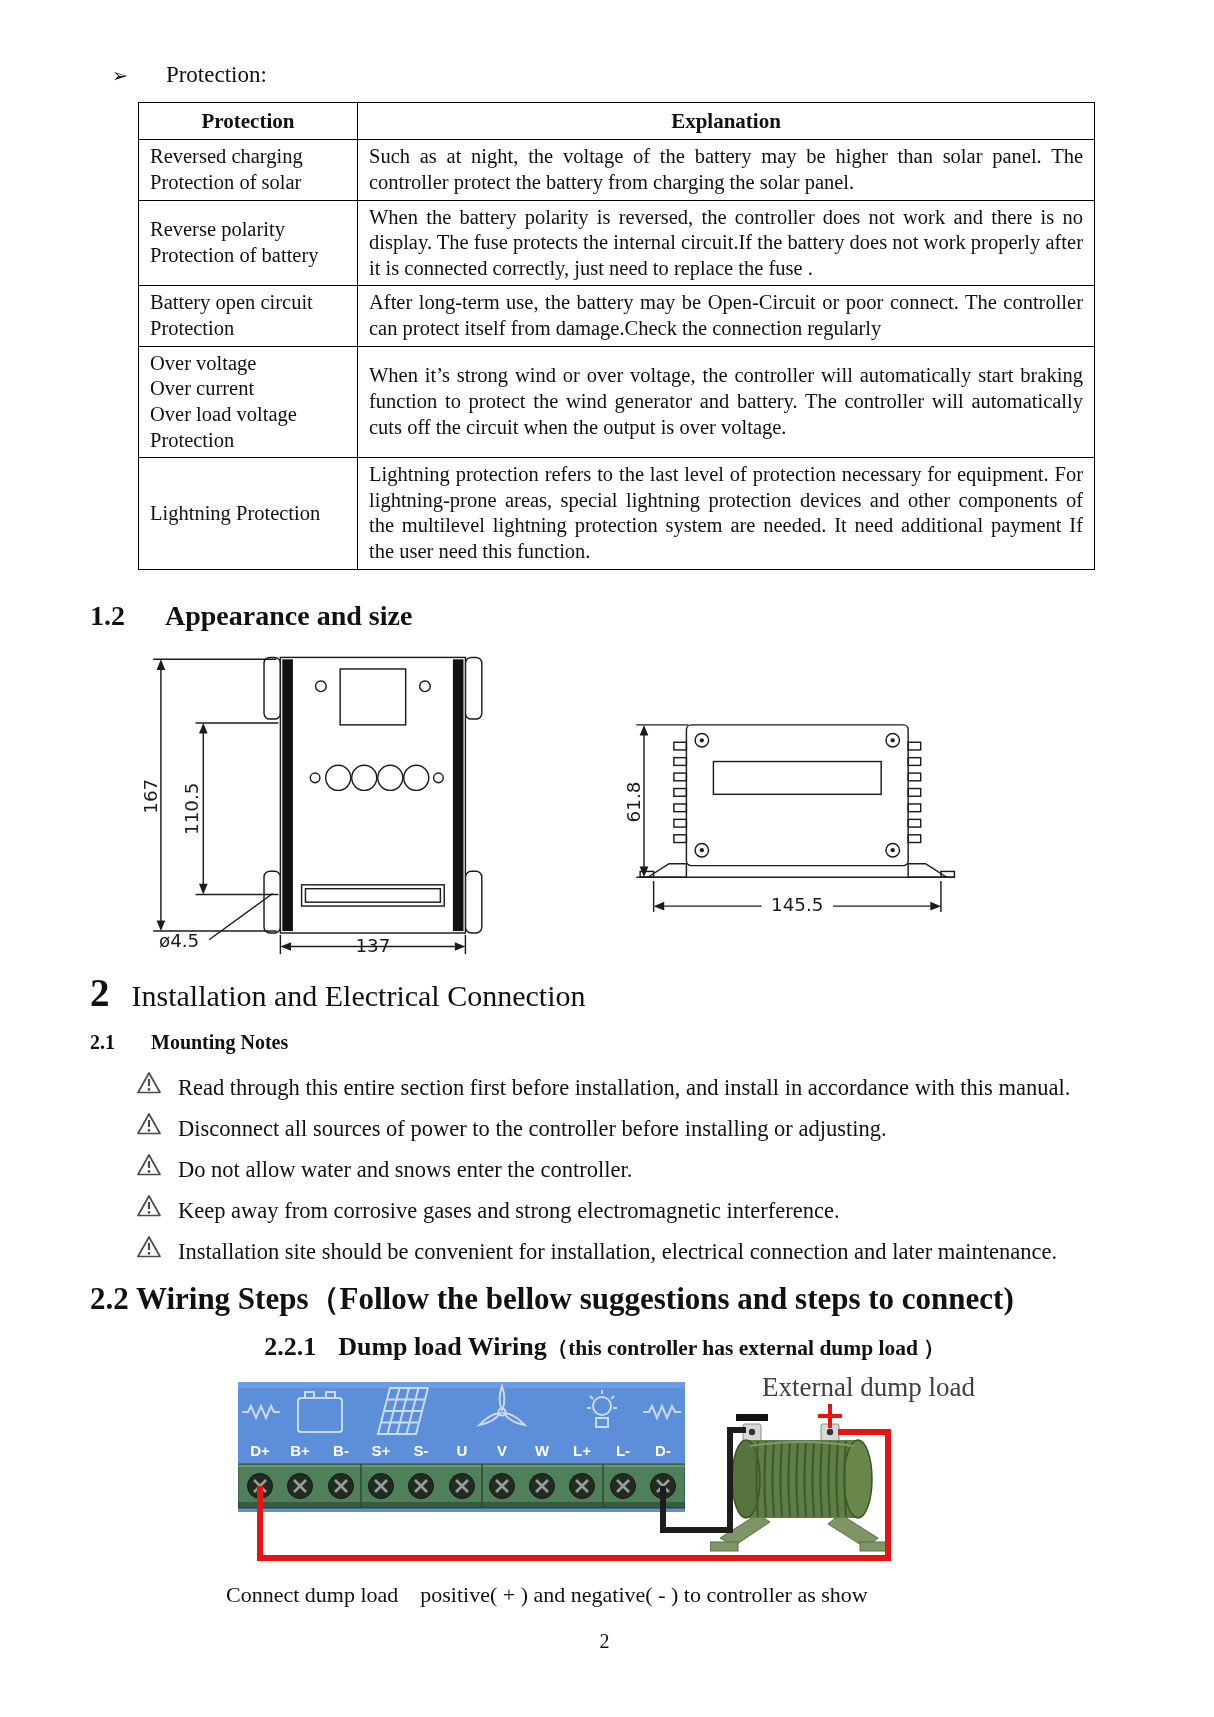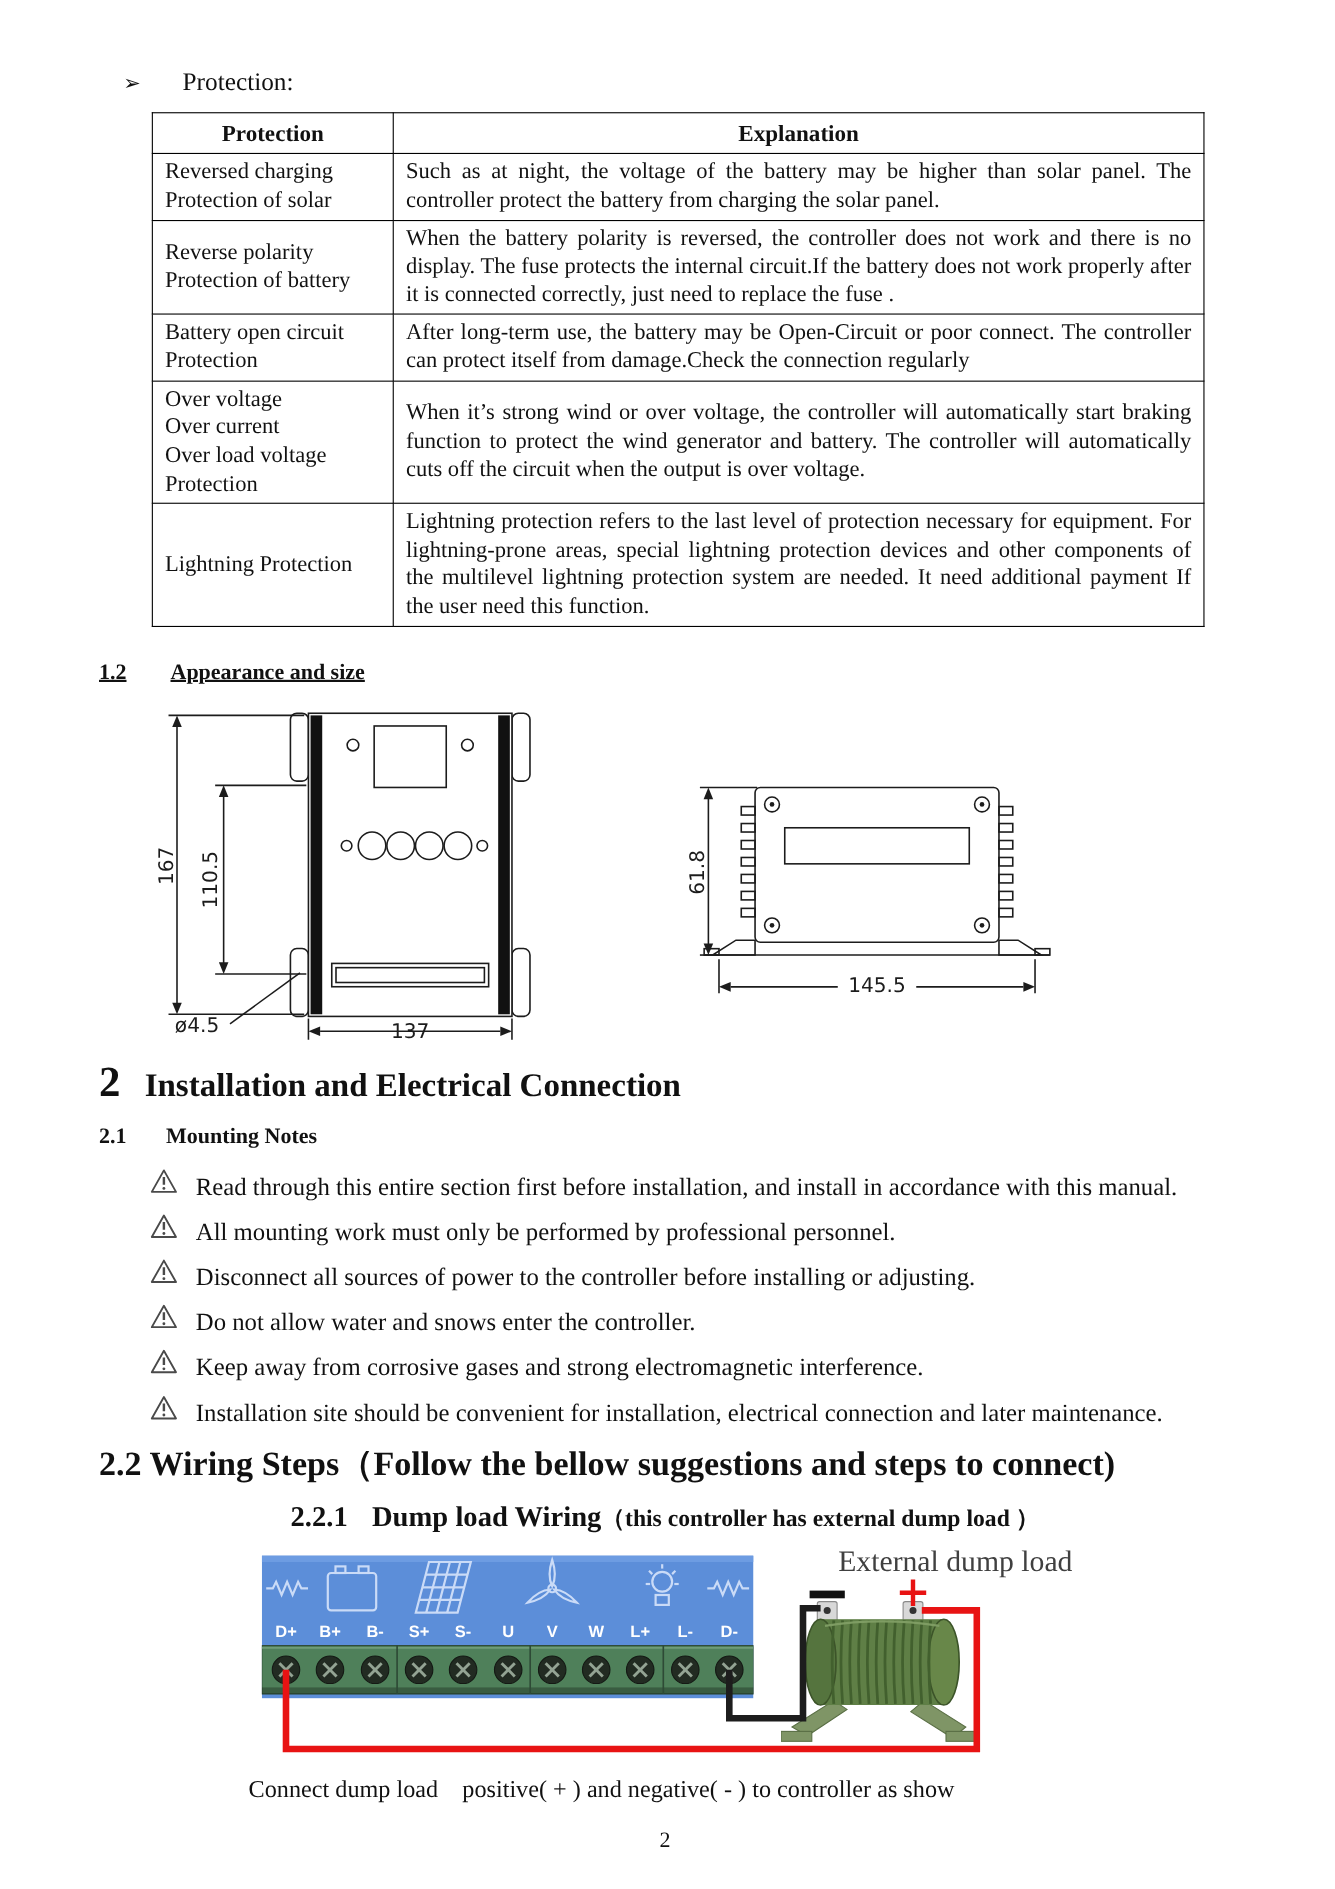--- a/index.html
+++ b/index.html
@@ -25,25 +25,25 @@
   }
   table.protection td,table.protection th{
     border:1.6px solid #000;
     padding:4px 11px;
     vertical-align:middle;
   }
   table.protection th{font-size:21px;text-align:center;padding:5px 10px;}
   td.p-col{width:196px;white-space:pre-line;}
   td.e-col{text-align:justify;}
   
-  .h12{margin:30px 0 0 0;font-size:20px;font-weight:bold;text-decoration:underline;}
+  .h12{margin:30px 0 0 0;font-size:28px;font-weight:bold;}
   .h12 .num{margin-right:40px;}
   .h2big{margin:10px 0 0 0;display:flex;align-items:baseline;}
   .h2big .num{font-size:39px;font-weight:bold;margin-right:22px;}
-  .h2big .ttl{font-size:30px;font-weight:bold;}
+  .h2big .ttl{font-size:30px;font-weight:normal;}
   .h21{margin:16px 0 0 0;font-size:20px;font-weight:bold;}
   .h21 .num{margin-right:36px;}
   .h22{margin:8px 0 0 0;font-size:31px;font-weight:bold;}
   .h221{margin:12px 0 0 0;font-size:26px;font-weight:bold;text-align:center;}
   .h221 .num{margin-right:22px;}
   .h221 .sub{font-size:21.5px;}
   
   .size-figure{display:flex;margin:10px 0 0 42px;align-items:flex-start;}
   .size-figure .side-wrap{margin-left:34px;margin-top:46px;}
   .size-figure svg{display:block;}
@@ -241,28 +241,20 @@
 </div>
 
 <div class="notes">
   <div class="note">
     <span class="wicon"><svg width="26" height="24" viewBox="0 0 26 24">
           <path d="M13 2 L24 21.5 H2 Z" fill="none" stroke="#4a4a4a" stroke-width="1.7" stroke-linejoin="round"></path>
           <line x1="13" y1="8" x2="13" y2="15" stroke="#4a4a4a" stroke-width="2.2"></line>
           <circle cx="13" cy="18.4" r="1.3" fill="#4a4a4a"></circle>
         </svg></span>
     <span>Read through this entire section first before installation, and install in accordance with this manual.</span>
-  </div>
-  <div class="note">
-    <span class="wicon"><svg width="26" height="24" viewBox="0 0 26 24">
-          <path d="M13 2 L24 21.5 H2 Z" fill="none" stroke="#4a4a4a" stroke-width="1.7" stroke-linejoin="round"></path>
-          <line x1="13" y1="8" x2="13" y2="15" stroke="#4a4a4a" stroke-width="2.2"></line>
-          <circle cx="13" cy="18.4" r="1.3" fill="#4a4a4a"></circle>
-        </svg></span>
-    <span>All mounting work must only be performed by professional personnel.</span>
   </div>
   <div class="note">
     <span class="wicon"><svg width="26" height="24" viewBox="0 0 26 24">
           <path d="M13 2 L24 21.5 H2 Z" fill="none" stroke="#4a4a4a" stroke-width="1.7" stroke-linejoin="round"></path>
           <line x1="13" y1="8" x2="13" y2="15" stroke="#4a4a4a" stroke-width="2.2"></line>
           <circle cx="13" cy="18.4" r="1.3" fill="#4a4a4a"></circle>
         </svg></span>
     <span>Disconnect all sources of power to the controller before installing or adjusting.</span>
   </div>
   <div class="note">

